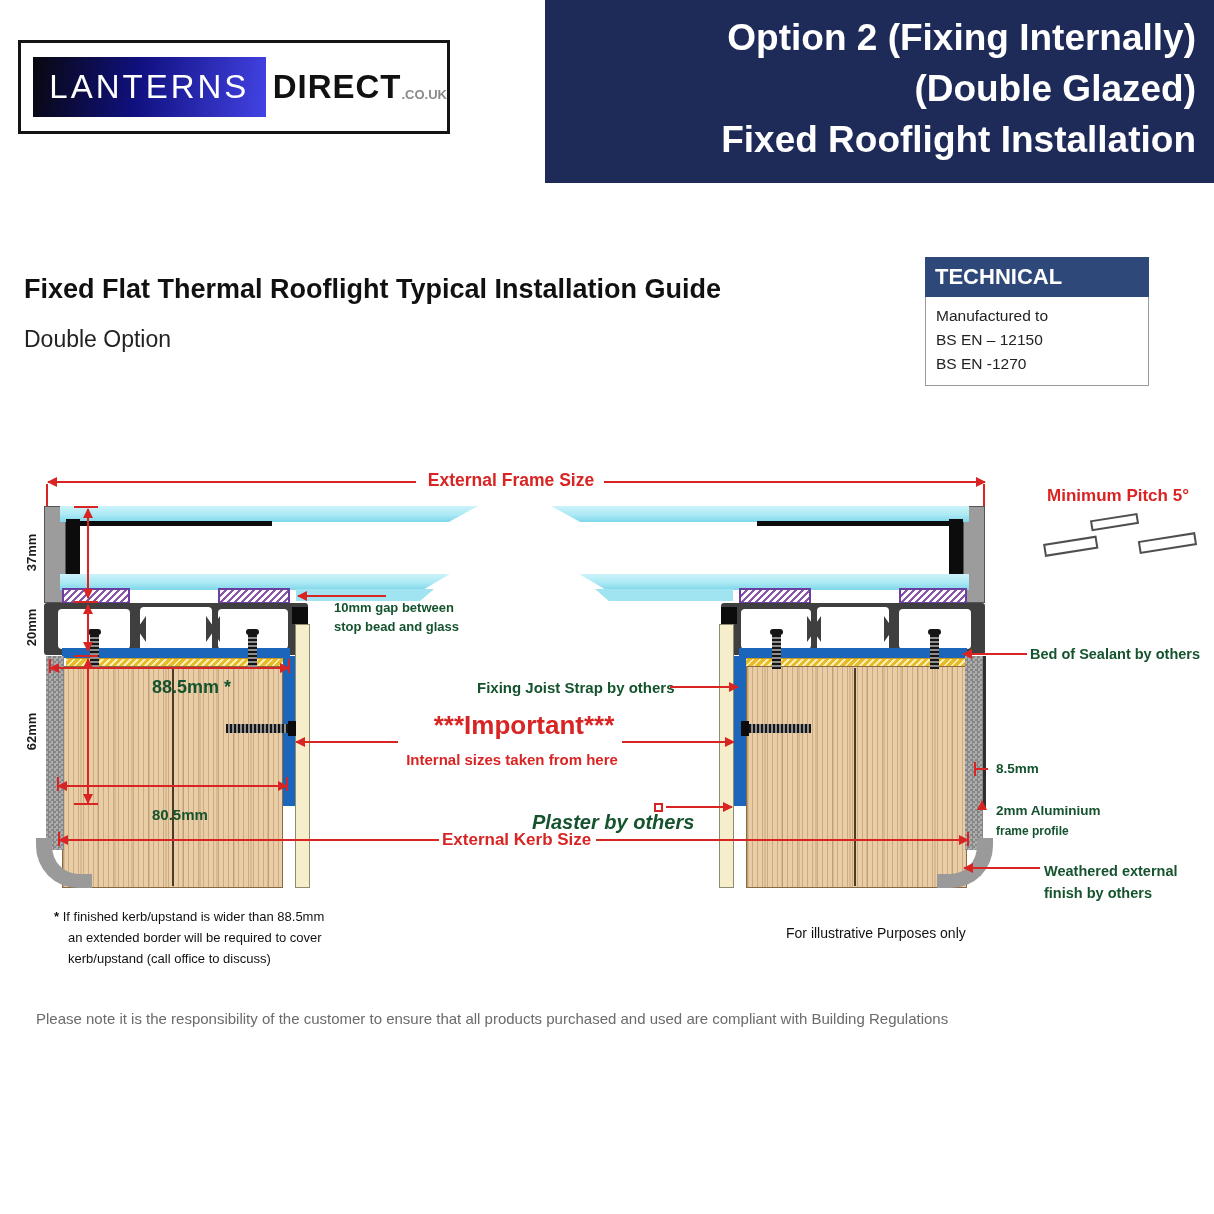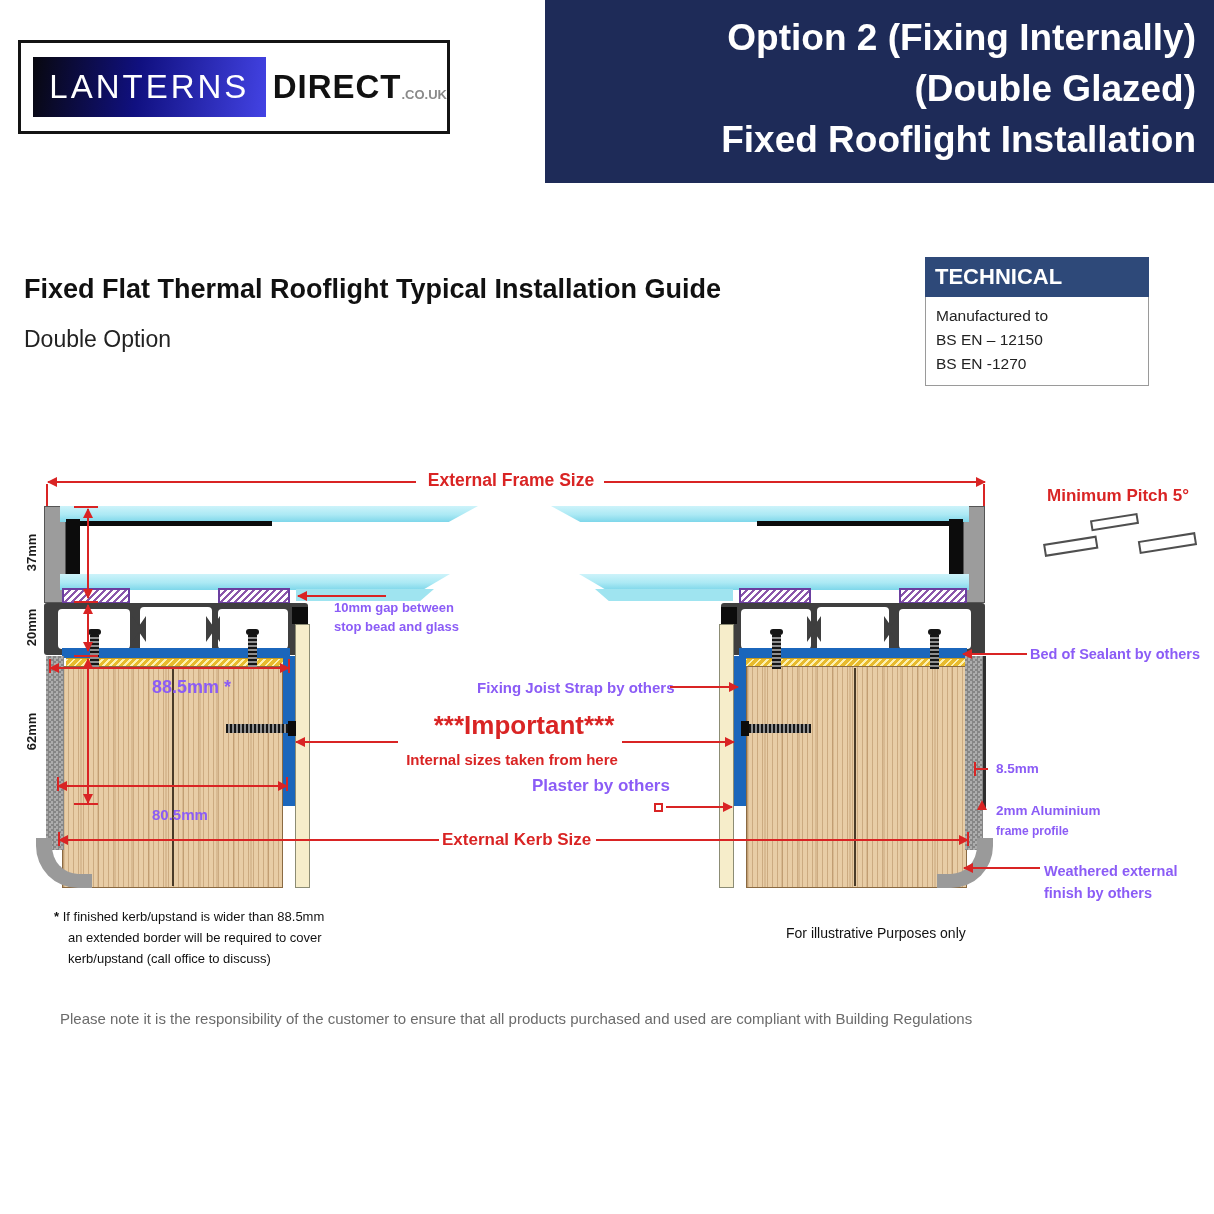--- a/index.html
+++ b/index.html
@@ -62,28 +62,28 @@
   .graybar{position:absolute;background:var(--graybar);border:1px solid #555;box-sizing:border-box;}
   .blackpc{position:absolute;background:#0c0c0c;}
   .plaster{position:absolute;background:var(--cream);border:1px solid #8c8c74;box-sizing:border-box;}
   .screwv{position:absolute;width:9px;background:repeating-linear-gradient(180deg,#151515 0 2px,#8f8f8f 2px 4px);}
   .screwv::before{content:'';position:absolute;top:-6px;left:-2px;width:13px;height:6px;background:#151515;border-radius:3px;}
   .screwh{position:absolute;height:9px;background:repeating-linear-gradient(90deg,#151515 0 2px,#8f8f8f 2px 4px);}
   .foot-l{position:absolute;border-left:16px solid #9a9a9a;border-bottom:14px solid #9a9a9a;
           border-bottom-left-radius:42px;box-sizing:border-box;}
   .foot-r{position:absolute;border-right:16px solid #9a9a9a;border-bottom:14px solid #9a9a9a;
           border-bottom-right-radius:42px;box-sizing:border-box;}
-  .lbl{position:absolute;font-weight:bold;color:#8b5cf6;font-size:14.5px;white-space:nowrap;}
+  .lbl{position:absolute;font-weight:bold;color:#14532d;font-size:14.5px;white-space:nowrap;}
   .rlbl{position:absolute;font-weight:bold;color:var(--red);white-space:nowrap;}
   .vlabel{position:absolute;width:60px;text-align:center;font-weight:bold;font-size:13px;
           transform:rotate(-90deg);color:#1a1a1a;}
   .pbar{position:absolute;background:#fff;border:2px solid #4f4f4f;box-sizing:border-box;}
   .sq{position:absolute;width:9px;height:9px;background:#fff;border:2px solid var(--red);box-sizing:border-box;}
   .note{position:absolute;font-size:13px;line-height:21px;color:#111;}
-  .disclaimer{position:absolute;left:36px;top:1010px;font-size:15px;color:var(--graytext);margin-left:24px;}
+  .disclaimer{position:absolute;left:36px;top:1010px;font-size:15px;color:var(--graytext);}
 </style>
 </head>
 <body>
 
 <div class="page">
 
   <div class="logo-box">
     <div class="logo-grad">
       <span class="logo-lanterns">LANTERNS</span>
     </div>
@@ -205,21 +205,21 @@
   <div class="lbl" style="left:334px;top:619px;font-size:13px;">stop bead and glass</div>
 
   <div class="lbl" style="left:477px;top:679px;font-size:15px;">Fixing Joist Strap by others</div>
   <div class="hl arr-r" style="left:670px;top:686px;width:68px;"></div>
 
   <div class="rlbl" style="left:412px;top:710px;width:224px;text-align:center;font-size:26px;">***Important***</div>
   <div class="rlbl" style="left:400px;top:751px;width:224px;text-align:center;font-size:15px;">Internal sizes taken from here</div>
   <div class="hl arr-l" style="left:296px;top:741px;width:102px;"></div>
   <div class="hl arr-r" style="left:622px;top:741px;width:112px;"></div>
 
-  <div class="lbl" style="left:532px;top:776px;font-size:17px;">Plaster by others</div>
+  <div class="lbl" style="left:532px;top:811px;font-size:20px;font-style:italic;">Plaster by others</div>
   <div class="sq" style="left:654px;top:803px;"></div>
   <div class="hl arr-r" style="left:666px;top:806px;width:66px;"></div>
 
   <div class="rlbl" style="left:442px;top:830px;font-size:17px;">External Kerb Size</div>
   <div class="hl arr-l" style="left:59px;top:839px;width:380px;"></div>
   <div class="hl arr-r" style="left:596px;top:839px;width:372px;"></div>
   <div class="vtick" style="left:58px;top:832px;"></div>
   <div class="vtick" style="left:967px;top:832px;"></div>
 
   <div class="lbl" style="left:1030px;top:646px;">Bed of Sealant by others</div>

